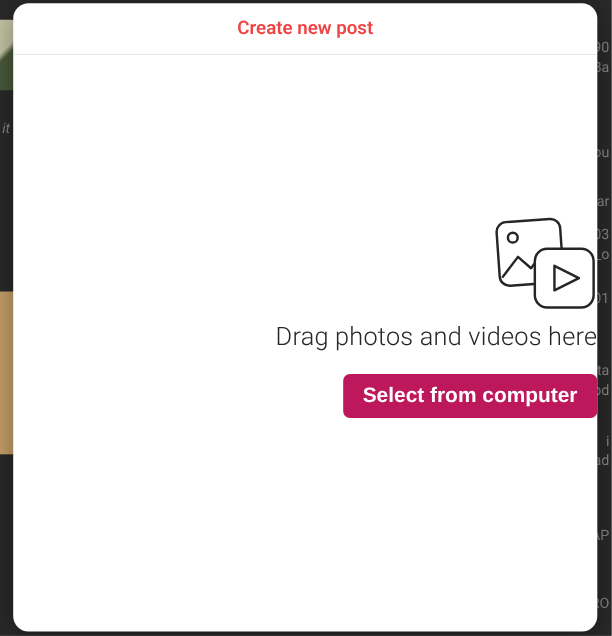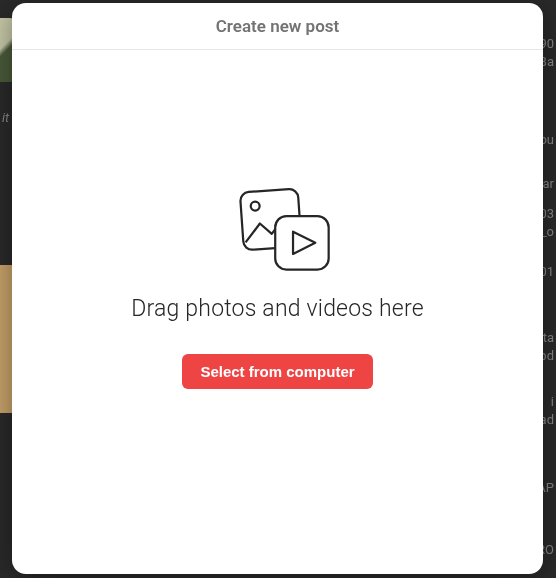--- a/index.html
+++ b/index.html
@@ -49,48 +49,48 @@
       box-shadow: 0 4px 30px rgba(0,0,0,0.4);
     }
     .modal-header {
       border-bottom: 1px solid #e6e6e6;
       padding: 13px 0;
       text-align: center;
     }
     .modal-title {
       font-size: 17px;
       font-weight: 600;
-      color: #737373;
+      color: #ef4444;
     }
     .modal-body {
       flex: 1;
       display: flex;
       flex-direction: column;
-      align-items: center;
+      align-items: flex-end;
       justify-content: center;
-      gap: 20px;
+      gap: 8px;
       padding-bottom: 50px;
     }
     .media-icon {
       width: 108px;
       height: 90px;
     }
     .dropzone-text {
       font-size: 23px;
       font-weight: 300;
       color: #262626;
       letter-spacing: 0.2px;
     }
     .select-button {
-      background: #ef4444;
+      background: #be185d;
       color: #fff;
       border: none;
       border-radius: 6px;
       padding: 9px 18px;
-      font-size: 15px;
+      font-size: 19px;
       font-weight: 600;
       cursor: pointer;
       margin-top: 12px;
     }
   </style>
 </head>
 <body>
 
 <div class="backdrop">
   <div class="bg-avatar"></div>

